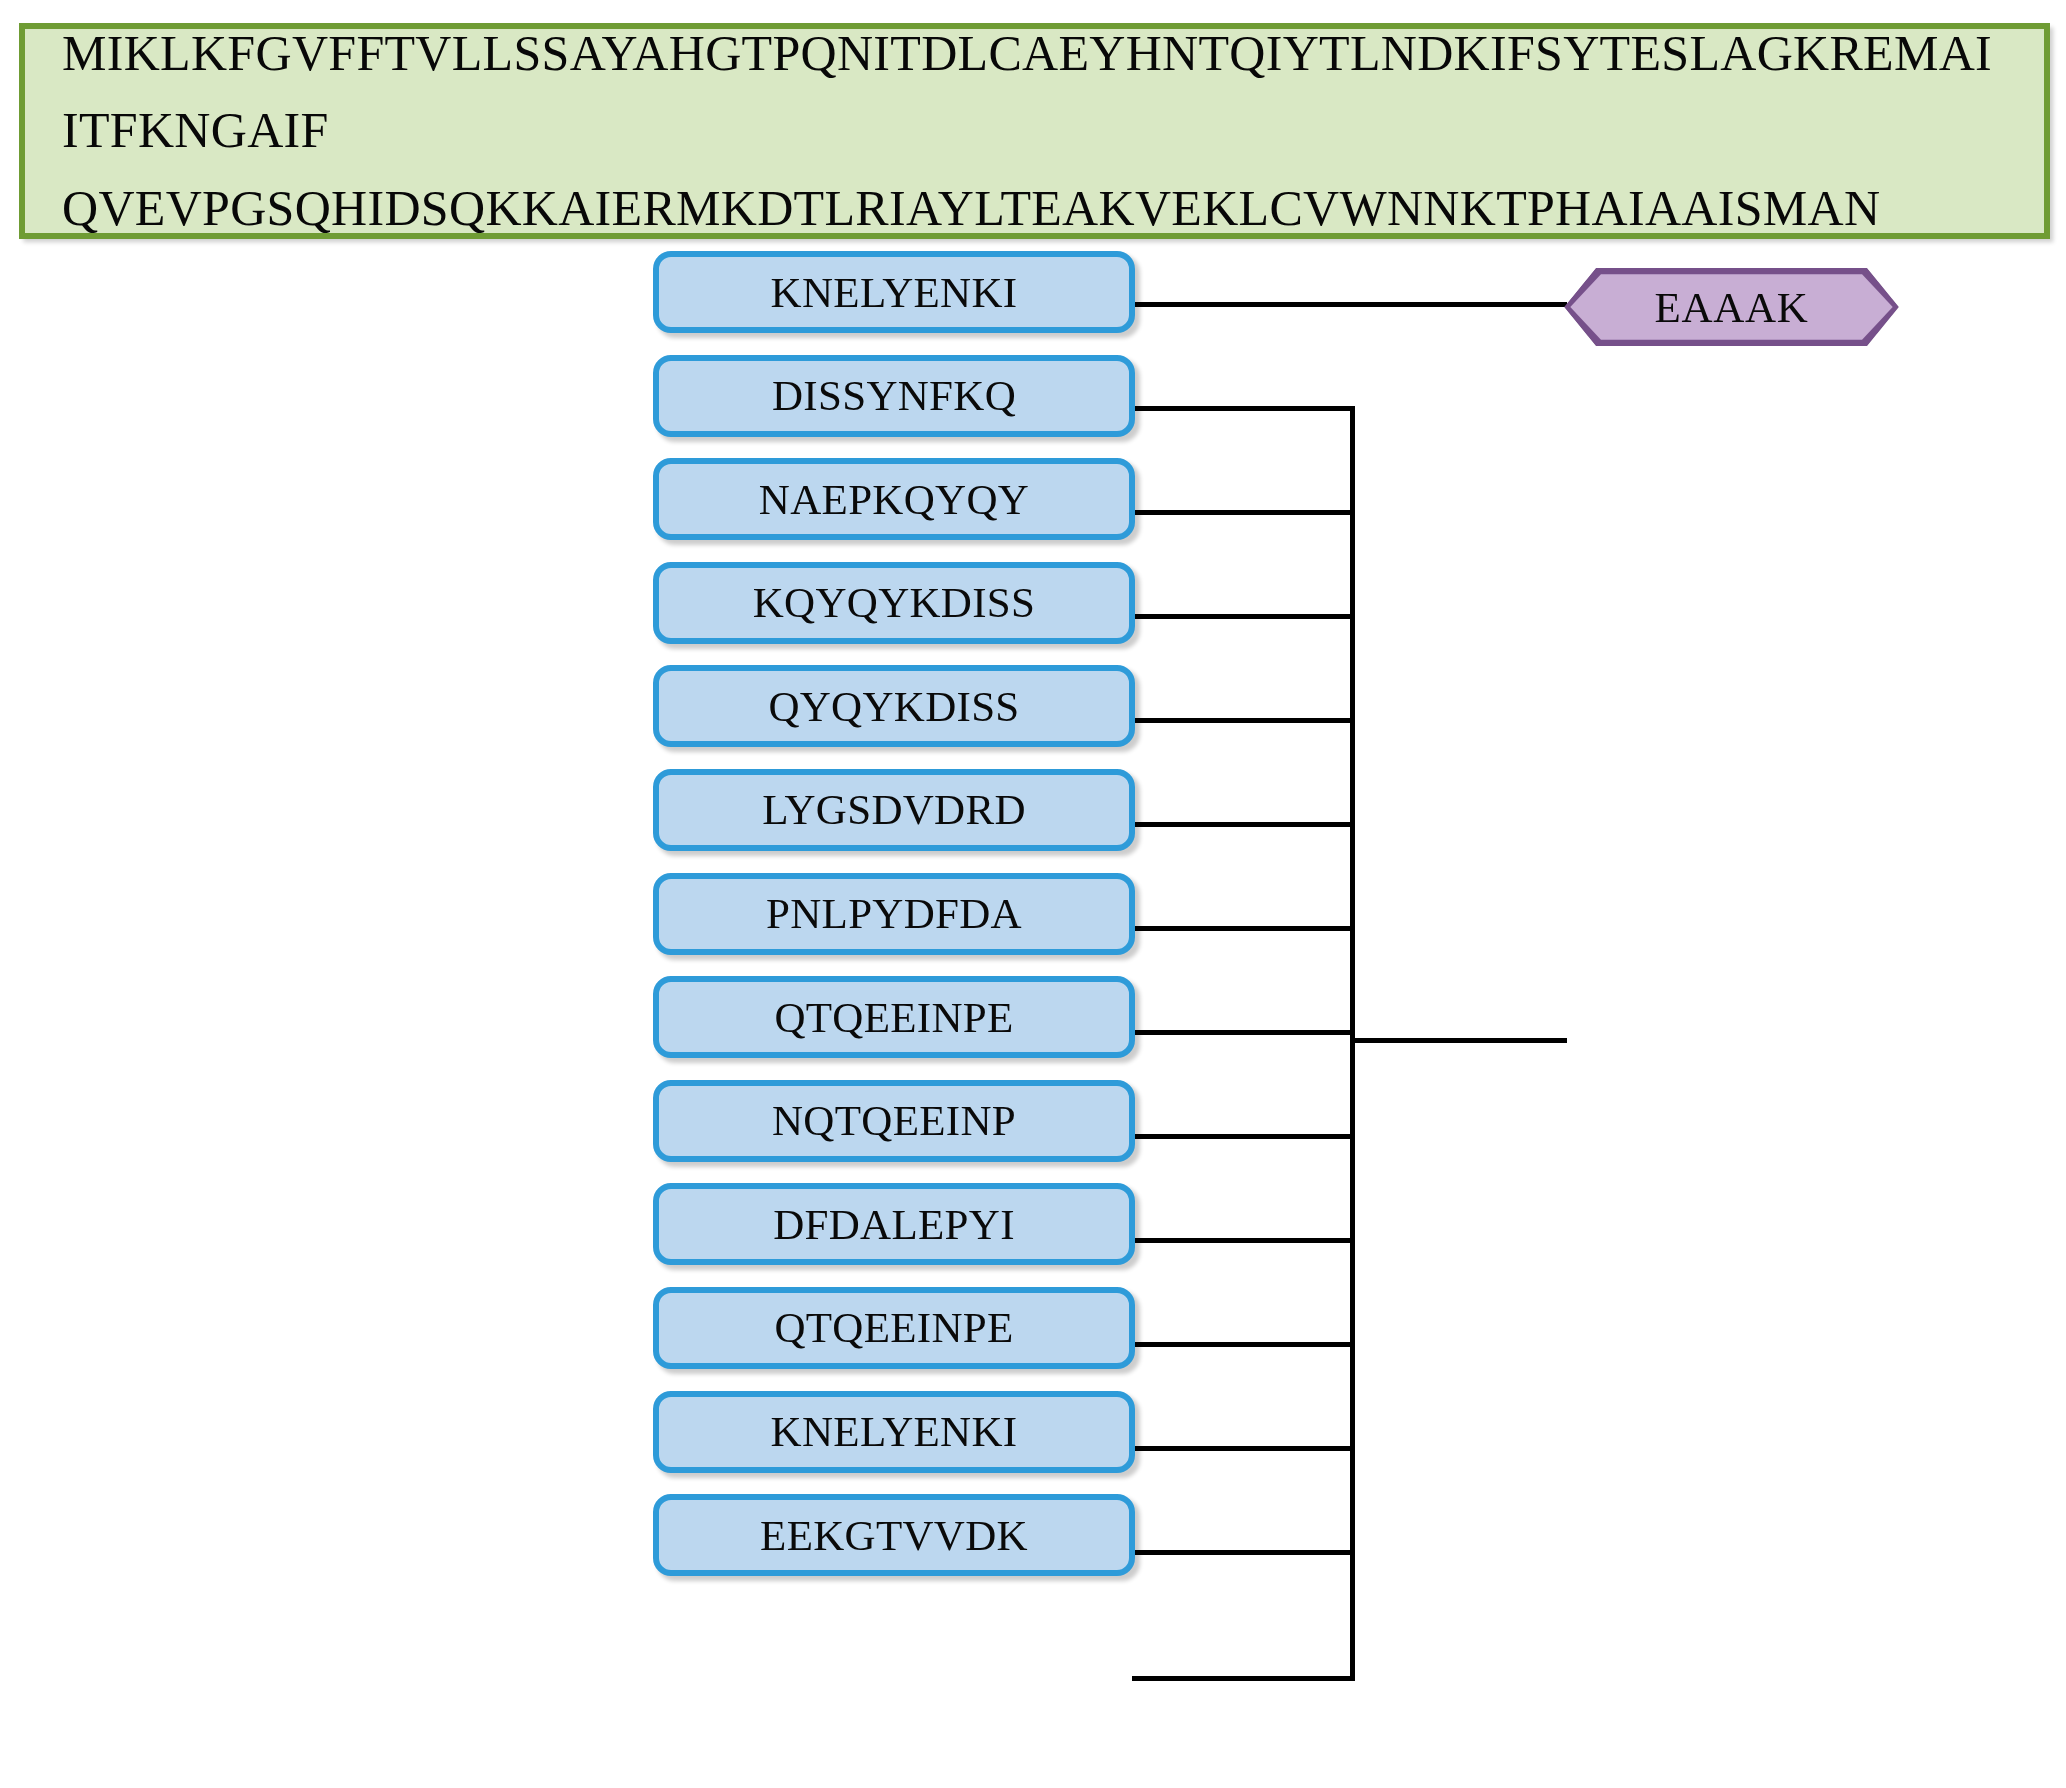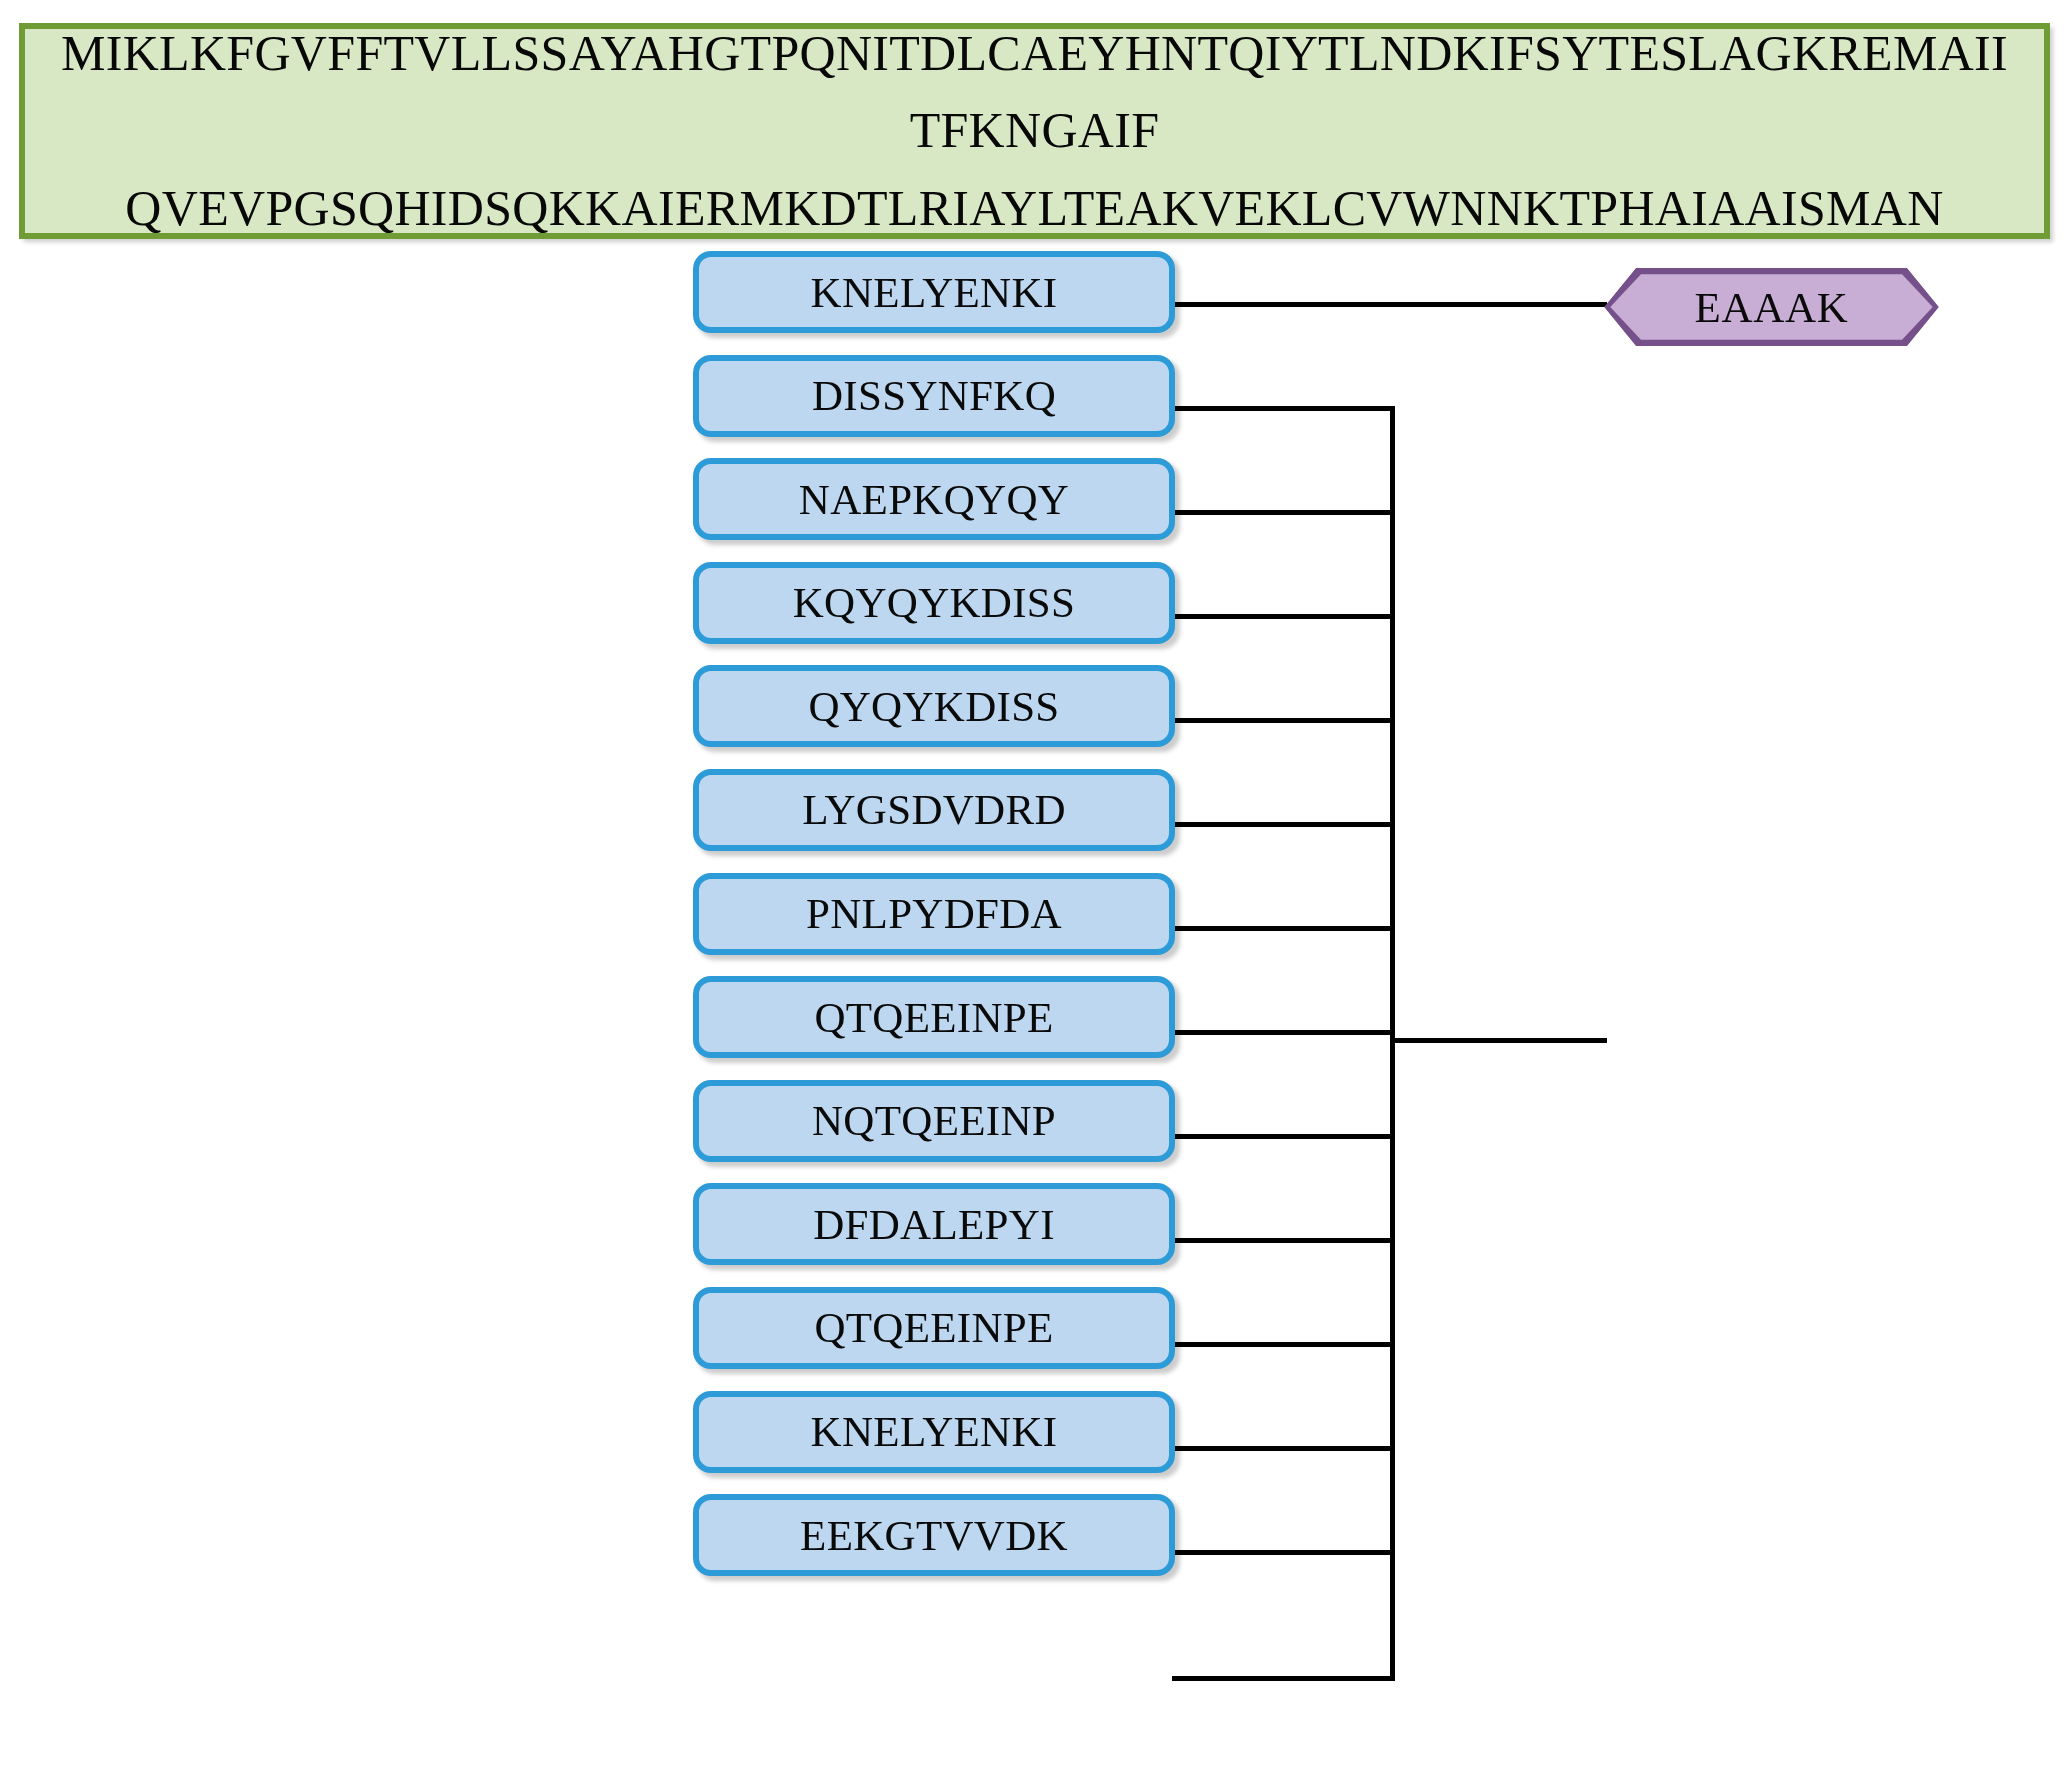--- a/index.html
+++ b/index.html
@@ -7,27 +7,27 @@
        font-family:"Liberation Serif","DejaVu Serif",serif;}
 
   
   #sequence-panel{
     position:absolute; left:19px; top:23px; width:2031px; height:216px;
     background:#d9e8c4; border:6.3px solid #6f9c34; box-sizing:border-box;
     display:flex; align-items:center; justify-content:center;
     box-shadow:4.2px 4.2px 4.2px rgba(0,0,0,.18);
   }
   #sequence-panel .seq{
-    text-align:center; line-height:1.55; font-size:50px; color:#080808;
-    letter-spacing:0.3px; padding:0 27px; word-break:break-all;
+    line-height:1.55; font-size:50px; color:#080808;
+    letter-spacing:0.3px; padding:0 37px; word-break:break-all;
   }
   #sequence-panel .seq span{display:block;}
 
   
-  #diagram{position:absolute;left:0;top:251px;width:1836px;height:1538px;margin-left:40px;}
+  #diagram{position:absolute;left:0;top:251px;width:1836px;height:1538px;}
   #wires{position:absolute;left:0;top:0;width:2066px;height:1538px;}
 
   .epitope-col{position:absolute;left:653px;top:0;width:482px;}
   .epitope-box{
     position:relative; height:82px; margin-bottom:21.6px;
     background:#bcd7ef; border:6.3px solid #2e9bd9; border-radius:18px;
     box-sizing:border-box; display:flex; align-items:center; justify-content:center;
     box-shadow:4.2px 4.2px 4.2px rgba(0,0,0,.20);
   }
   .epitope-box .lbl{font-size:43px;color:#0a0a0a;letter-spacing:0.3px;white-space:nowrap;}

